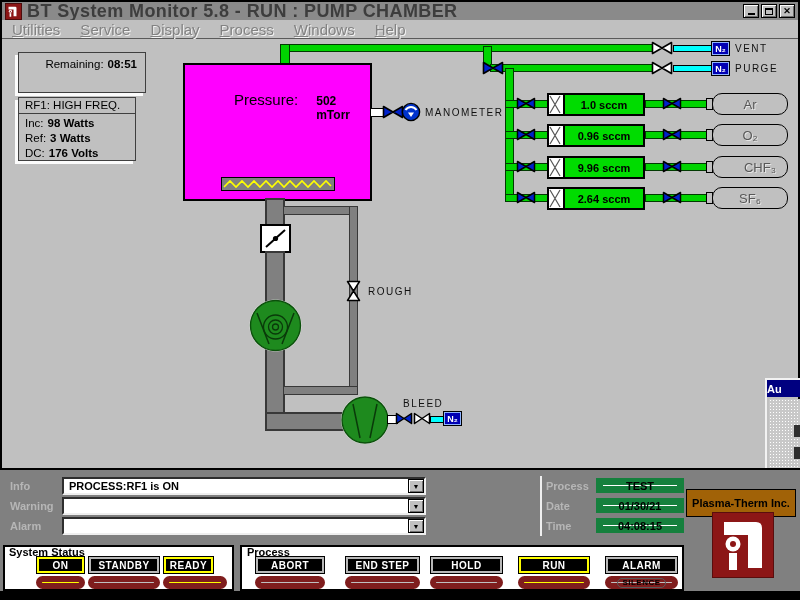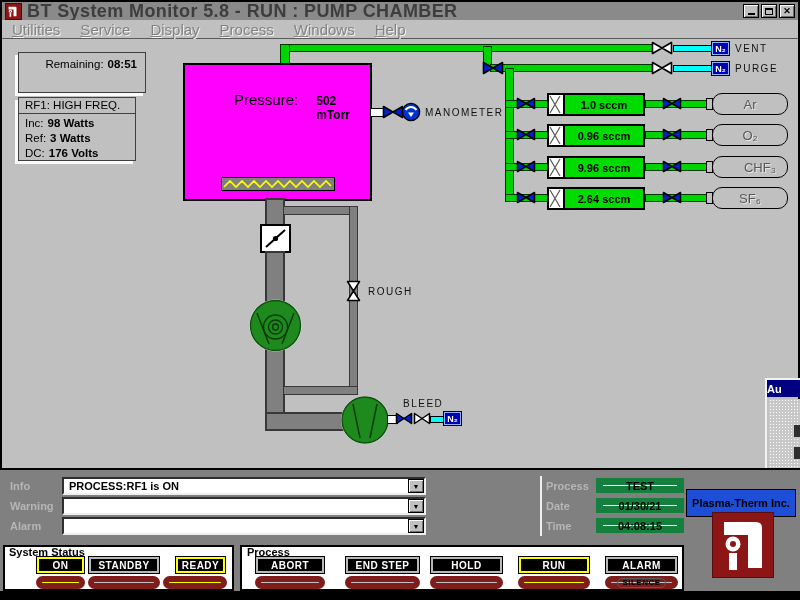--- a/index.html
+++ b/index.html
@@ -75,21 +75,21 @@
   .combo{position:absolute;left:62px;width:364px;height:18px;background:#fff;border:2px solid;
     border-color:#2e2e2e #efefef #efefef #2e2e2e;box-sizing:border-box;}
   .combo-val{display:block;font-size:11px;font-weight:bold;color:#000;padding-left:5px;line-height:14px;white-space:nowrap;}
   .combo-btn{position:absolute;top:0;right:0;bottom:0;width:16px;background:#c0c0c0;border:1px solid #000;
     box-shadow:inset 1px 1px 0 #fff,inset -1px -1px 0 #707070;display:flex;align-items:center;
     justify-content:center;box-sizing:border-box;}
   .combo-arrow{font-size:7px;color:#000;line-height:1;}
   .valbox{position:absolute;left:596px;width:88px;height:15px;background:#fff;border:7px solid #15803d;
     font-size:11px;font-weight:bold;color:#000;display:flex;align-items:center;justify-content:center;
     box-sizing:border-box;}
-  .companybox{position:absolute;left:686px;top:489px;width:110px;height:28px;background:#1d4ed8;
+  .companybox{position:absolute;left:686px;top:489px;width:110px;height:28px;background:#a16207;
     border:1px solid #000;font-size:11px;font-weight:bold;color:#000;display:flex;align-items:center;
     justify-content:center;box-sizing:border-box;}
   .divider-v{position:absolute;left:540px;top:476px;width:2px;height:60px;background:#efefef;}
   .logo{position:absolute;left:712px;top:512px;width:62px;height:66px;background:#8C1616;
     border:1px solid #5a0d0d;box-sizing:border-box;line-height:0;}
   
   .status-panel{position:absolute;top:545px;height:46px;background:#fff;border:2px solid #000;box-sizing:border-box;}
   .sp-title{position:absolute;font-size:11px;font-weight:bold;color:#000;}
   .st-btn{position:absolute;top:556px;height:18px;border:1px solid #000;background:#b8b8b8;
     padding:2px;box-sizing:border-box;cursor:default;}
@@ -401,21 +401,21 @@
 
   <div class="status-panel" style="left:3px;width:231px;"></div>
   <div class="sp-title" style="left:9px;top:546px;">System Status</div>
 
   <div class="st-btn lit" style="left:36px;width:49px;">
     <div class="st-core">ON</div>
   </div>
   <div class="st-btn" style="left:88px;width:72px;">
     <div class="st-core">STANDBY</div>
   </div>
-  <div class="st-btn lit" style="left:175px;width:51px;">
+  <div class="st-btn lit" style="left:163px;width:51px;">
     <div class="st-core">READY</div>
   </div>
   <div class="st-ind lit" style="left:36px;width:49px;"></div>
   <div class="st-ind" style="left:88px;width:72px;"></div>
   <div class="st-ind lit" style="left:163px;width:64px;"></div>
 
   <div class="status-panel" style="left:240px;width:444px;"></div>
   <div class="sp-title" style="left:247px;top:546px;">Process</div>
 
   <div class="st-btn" style="left:255px;width:70px;">

